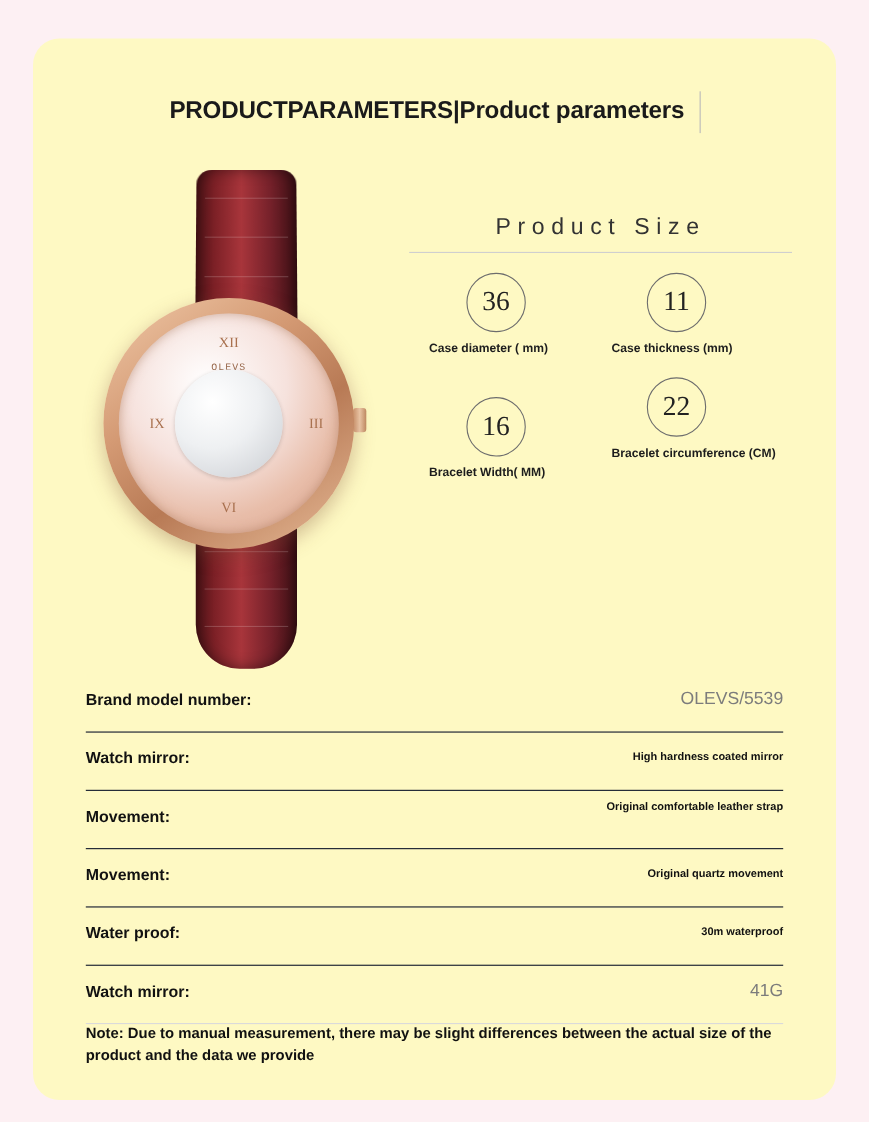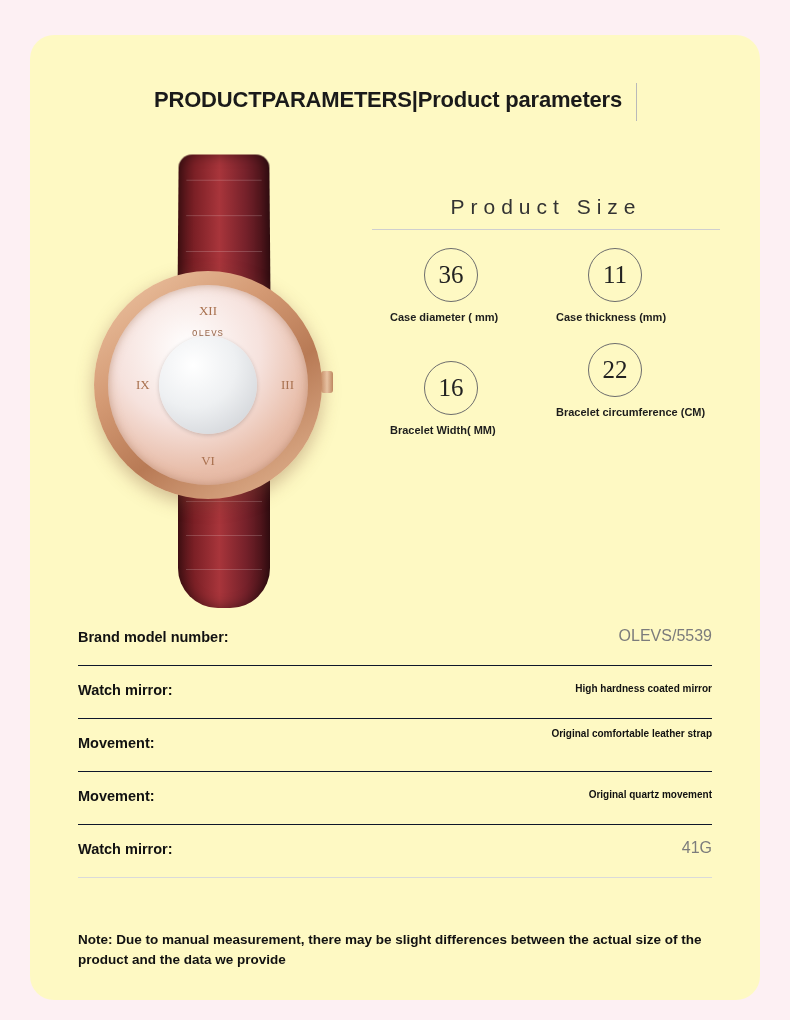--- a/index.html
+++ b/index.html
@@ -330,20 +330,24 @@
     <div class="spec-row">
       <div class="spec-key">Movement:</div>
       <div class="spec-val two-line" style="max-width:170px;">Original comfortable leather strap</div>
     </div>
 
     <div class="spec-row">
       <div class="spec-key">Movement:</div>
       <div class="spec-val">Original quartz movement</div>
     </div>
 
+    <div class="spec-row">
+      <div class="spec-key">Water proof:</div>
+      <div class="spec-val">30m waterproof</div>
+    </div>
 
     <div class="spec-row">
       <div class="spec-key">Watch mirror:</div>
       <div class="spec-val muted">41G</div>
     </div>
 
   </div>
 
   <div class="note">Note: Due to manual measurement, there may be slight differences between the actual size of the product and the data we provide</div>
 

